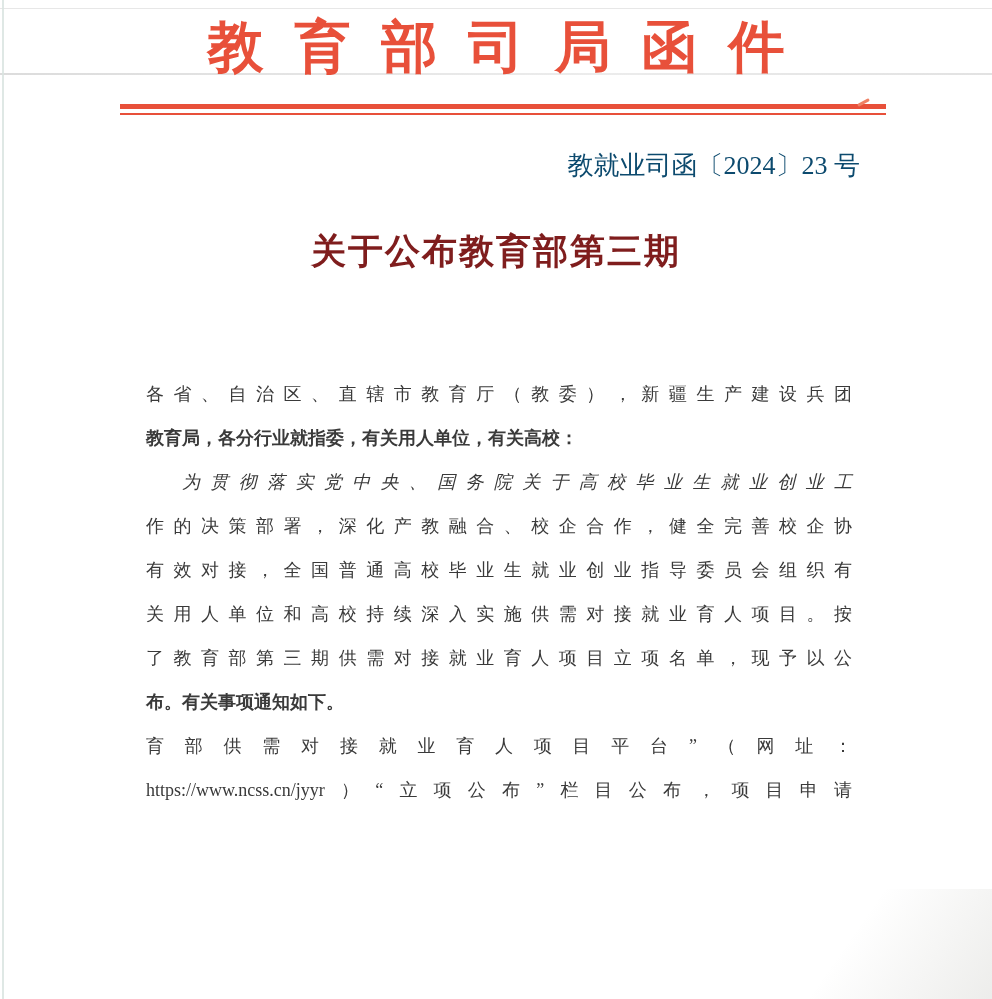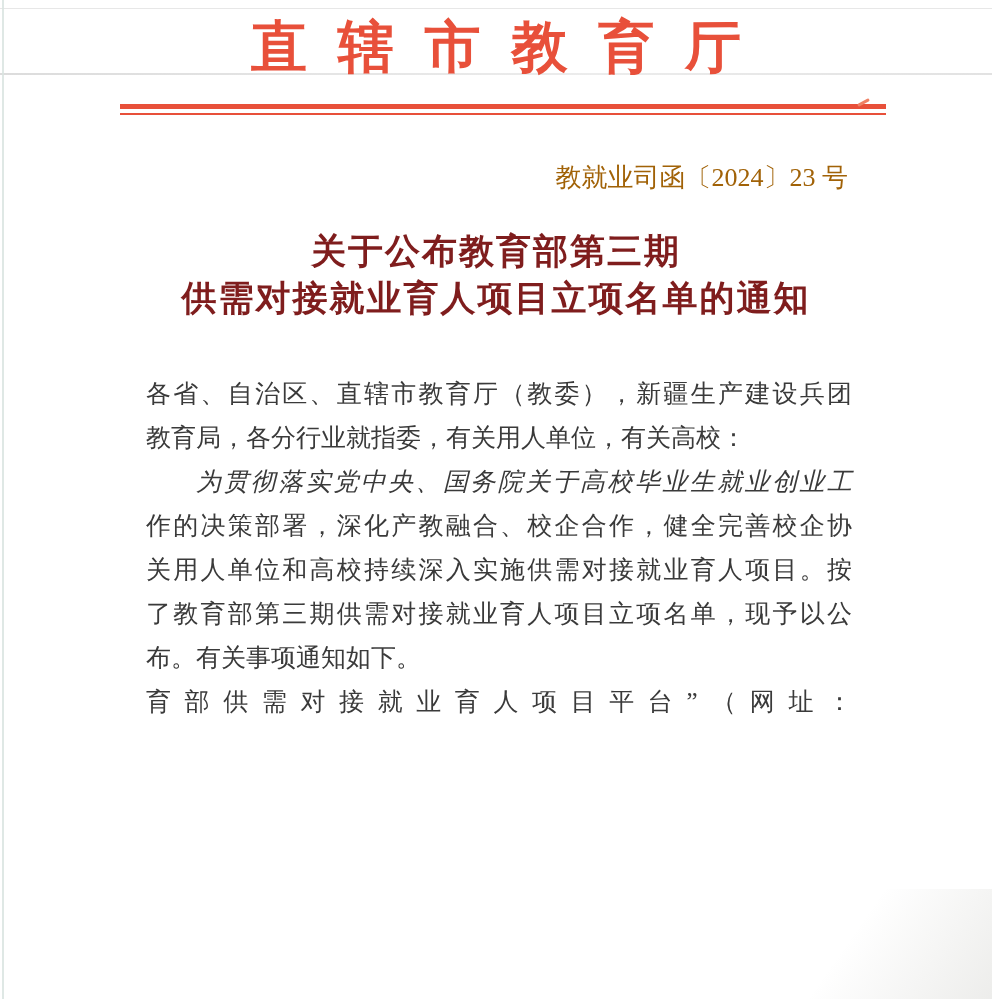--- a/index.html
+++ b/index.html
@@ -21,66 +21,67 @@
     margin:0;font-size:56px;line-height:66px;font-weight:bold;color:var(--red);
     letter-spacing:.55em;text-indent:.55em;white-space:nowrap;
   }
   
   .red-rule{position:absolute;top:104px;left:120px;width:766px;}
   .red-rule .thick{height:5px;background:var(--red);}
   .red-rule .thin{margin-top:4px;height:2px;background:var(--red);}
   .red-rule .pen-mark{position:absolute;right:16px;top:-3px;width:13px;height:3px;
     background:#ef8165;transform:rotate(-28deg);border-radius:2px;}
   
-  .doc-number{position:absolute;top:148px;right:132px;margin:12px;font-size:26px;
-    line-height:36px;color:#a16207;white-space:nowrap;}
+  .doc-number{position:absolute;top:148px;right:132px;margin:0;font-size:26px;
+    line-height:36px;color:#0c4a6e;white-space:nowrap;}
   
   .notice-title{position:absolute;top:228px;left:0;width:100%;margin:0;text-align:center;
     font-size:35px;font-weight:bold;line-height:47px;letter-spacing:2px;color:#7f1d1d;}
   .notice-title span{display:block;}
   
-  .body-text{position:absolute;top:372px;left:146px;width:706px;font-size:25px;
+  .body-text{position:absolute;top:372px;left:146px;width:706px;font-size:18px;
     line-height:44px;color:#3a3a3a;}
   .bl{margin:0;text-align:justify;text-align-last:justify;}
-  .bl.end{text-align-last:left;}
+  .bl.end{text-align-last:left;font-weight:bold;}
   .bl.ind{text-indent:2em;font-style:italic;}
 </style>
 </head>
 <body>
 
 <div class="page">
 
   <div class="artifact-top"></div>
   <div class="artifact-mid"></div>
   <div class="artifact-left"></div>
   <div class="artifact-corner"></div>
 
   <header class="masthead">
-    <h1 class="mast-title">直辖市教育厅</h1>
+    <h1 class="mast-title">教育部司局函件</h1>
   </header>
 
   <div class="red-rule">
     <div class="thick"></div>
     <div class="thin"></div>
     <div class="pen-mark"></div>
   </div>
 
   <p class="doc-number">教就业司函〔2024〕23 号</p>
 
   <h2 class="notice-title">
     <span>关于公布教育部第三期</span>
-    <span>供需对接就业育人项目立项名单的通知</span>
   </h2>
 
   <main class="body-text">
     <p class="bl">各省、自治区、直辖市教育厅（教委），新疆生产建设兵团</p>
     <p class="bl end">教育局，各分行业就指委，有关用人单位，有关高校：</p>
 
     <p class="bl ind">为贯彻落实党中央、国务院关于高校毕业生就业创业工</p>
     <p class="bl">作的决策部署，深化产教融合、校企合作，健全完善校企协</p>
+    <p class="bl">有效对接，全国普通高校毕业生就业创业指导委员会组织有</p>
     <p class="bl">关用人单位和高校持续深入实施供需对接就业育人项目。按</p>
     <p class="bl">了教育部第三期供需对接就业育人项目立项名单，现予以公</p>
     <p class="bl end">布。有关事项通知如下。</p>
 
     <p class="bl">育部供需对接就业育人项目平台”（网址：</p>
+    <p class="bl">https://www.ncss.cn/jyyr）“立项公布”栏目公布，项目申请</p>
   </main>
 
 </div>
 
 </body></html>

